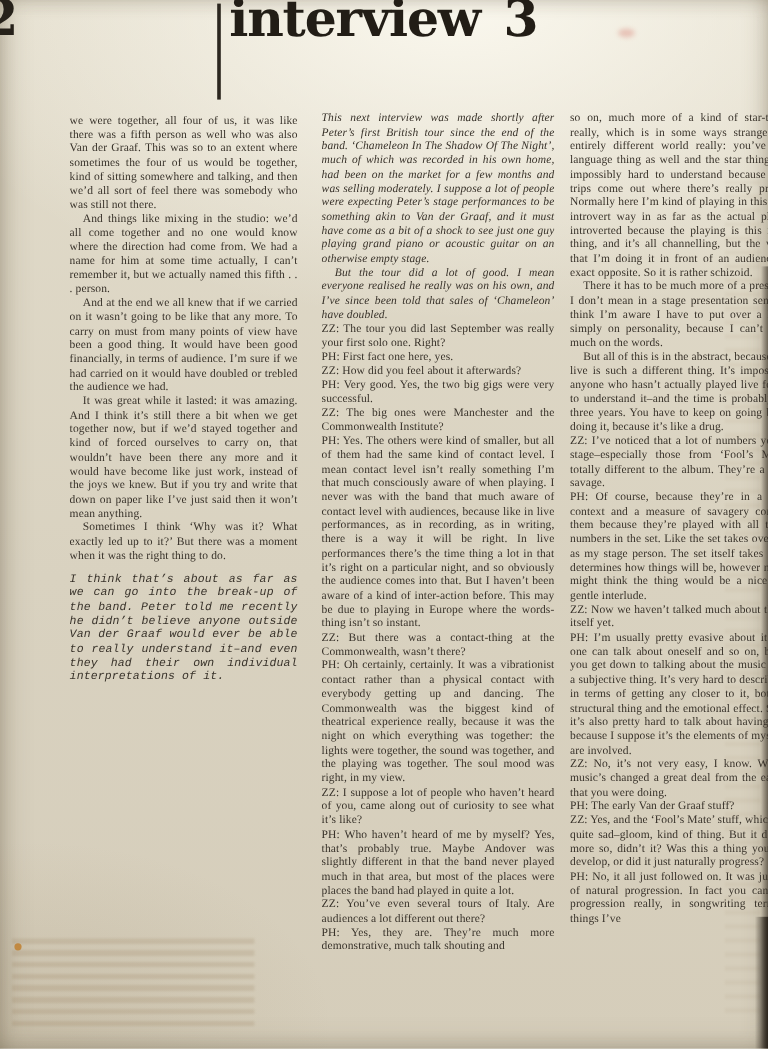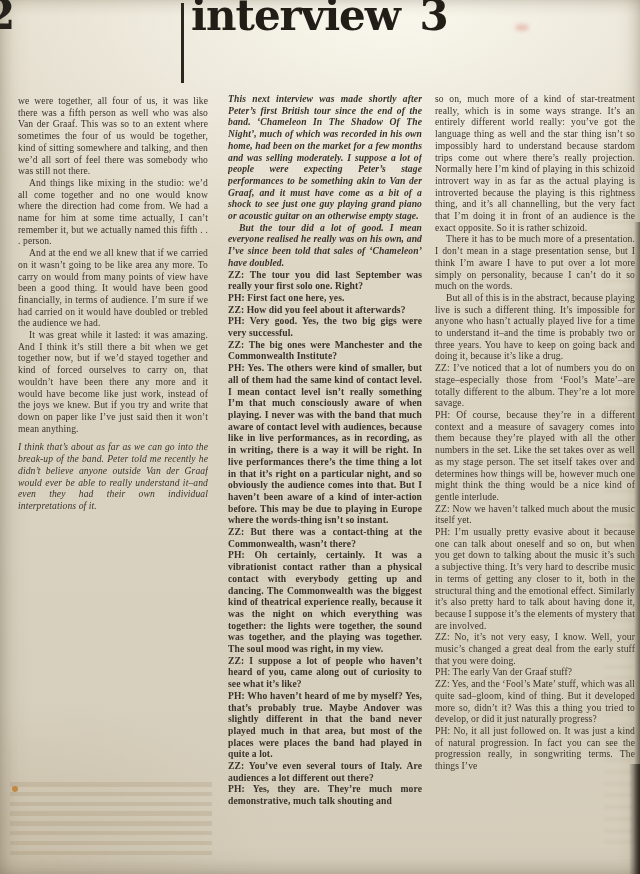--- a/index.html
+++ b/index.html
@@ -26,29 +26,29 @@
     position:absolute;left:181px;top:3px;width:3px;height:80px;background:#2b261f;
   }
   .title{
     position:absolute;left:191px;top:-5px;margin:0;
     font-family:"DejaVu Serif",serif;font-weight:800;font-size:42px;line-height:1;
     letter-spacing:-1px;word-spacing:6px;color:#221d16;
   }
   
   .col{
     position:absolute;top:95px;font-size:9.6px;line-height:11.7px;
-    letter-spacing:.1px;color:#38322a;overflow:hidden;
+    letter-spacing:.1px;color:#38322a;overflow:hidden;margin-left:40px;
   }
   .col1{left:18px;width:190px;height:779px;}
-  .col2{left:228px;top:93px;width:194px;height:781px;font-weight:bold;}
+  .col2{left:228px;top:93px;width:194px;height:781px;}
   .col3{left:435px;top:93px;width:200px;height:781px;}
   .para{margin:0;text-align:justify;}
   .st-indent{text-indent:11px;}
   .st-italic{font-style:italic;}
-  .st-gap{margin-top:7px;}
+  .st-gap{margin-top:7px;font-family:Liberation Mono, monospace;}
   
   .ghost-bl{
     position:absolute;left:10px;top:782px;width:202px;height:74px;opacity:.55;
     background:repeating-linear-gradient(to bottom,
       rgba(150,124,88,.34) 0px, rgba(150,124,88,.34) 4.5px,
       rgba(0,0,0,0) 4.5px, rgba(0,0,0,0) 9.8px);
     filter:blur(.7px);
   }
   .ghost-r{
     position:absolute;left:604px;top:150px;width:30px;height:700px;opacity:.10;
@@ -82,22 +82,23 @@
 
   <div class="header">
     <div class="pageno">2</div>
     <div class="divider"></div>
     <h1 class="title">interview 3</h1>
   </div>
 
   <div class="col col1">
       <p class="para st-plain">we were together, all four of us, it was like there was a fifth person as well who was also Van der Graaf. This was so to an extent where sometimes the four of us would be together, kind of sitting somewhere and talking, and then we’d all sort of feel there was somebody who was still not there.</p>
       <p class="para st-indent">And things like mixing in the studio: we’d all come together and no one would know where the direction had come from. We had a name for him at some time actually, I can’t remember it, but we actually named this fifth . . . person.</p>
-      <p class="para st-indent">And at the end we all knew that if we carried on it wasn’t going to be like area any more. To carry on would from many points of view have been a good thing. It would have been good financially, in terms of audience. I’m sure if we had carried on it would have doubled or trebled the audience we had.</p>
+      <p class="para st-indent">And at the end we all knew that if we carried on it wasn’t going to be like that any more. To carry on must from many points of view have been a good thing. It would have been good financially, in terms of audience. I’m sure if we had carried on it would have doubled or trebled the audience we had.</p>
       <p class="para st-indent">It was great while it lasted: it was amazing. And I think it’s still there a bit when we get together now, but if we’d stayed together and kind of forced ourselves to carry on, that wouldn’t have been there any more and it would have become like just work, instead of the joys we knew. But if you try and write that down on paper like I’ve just said then it won’t mean anything.</p>
+      <p class="para st-indent">Sometimes I think ‘Why was it? What exactly led up to it?’ But there was a moment when it was the right thing to do.</p>
       <p class="para st-italic st-gap">I think that’s about as far as we can go into the break-up of the band. Peter told me recently he didn’t believe anyone outside Van der Graaf would ever be able to really understand it–and even they had their own individual interpretations of it.</p>
     </div>
   <div class="col col2">
       <p class="para st-italic">This next interview was made shortly after Peter’s first British tour since the end of the band. ‘Chameleon In The Shadow Of The Night’, much of which was recorded in his own home, had been on the market for a few months and was selling moderately. I suppose a lot of people were expecting Peter’s stage performances to be something akin to Van der Graaf, and it must have come as a bit of a shock to see just one guy playing grand piano or acoustic guitar on an otherwise empty stage.</p>
       <p class="para st-italic st-indent">But the tour did a lot of good. I mean everyone realised he really was on his own, and I’ve since been told that sales of ‘Chameleon’ have doubled.</p>
       <p class="para st-qa">ZZ: The tour you did last September was really your first solo one. Right?</p>
       <p class="para st-qa">PH: First fact one here, yes.</p>
       <p class="para st-qa">ZZ: How did you feel about it afterwards?</p>
       <p class="para st-qa">PH: Very good. Yes, the two big gigs were very successful.</p>
       <p class="para st-qa">ZZ: The big ones were Manchester and the Commonwealth Institute?</p>

